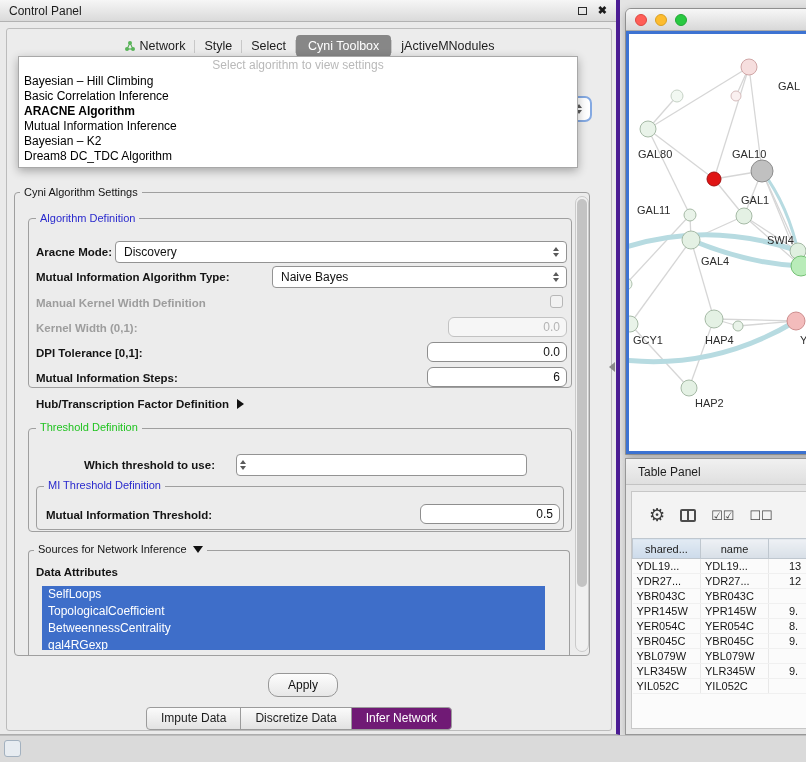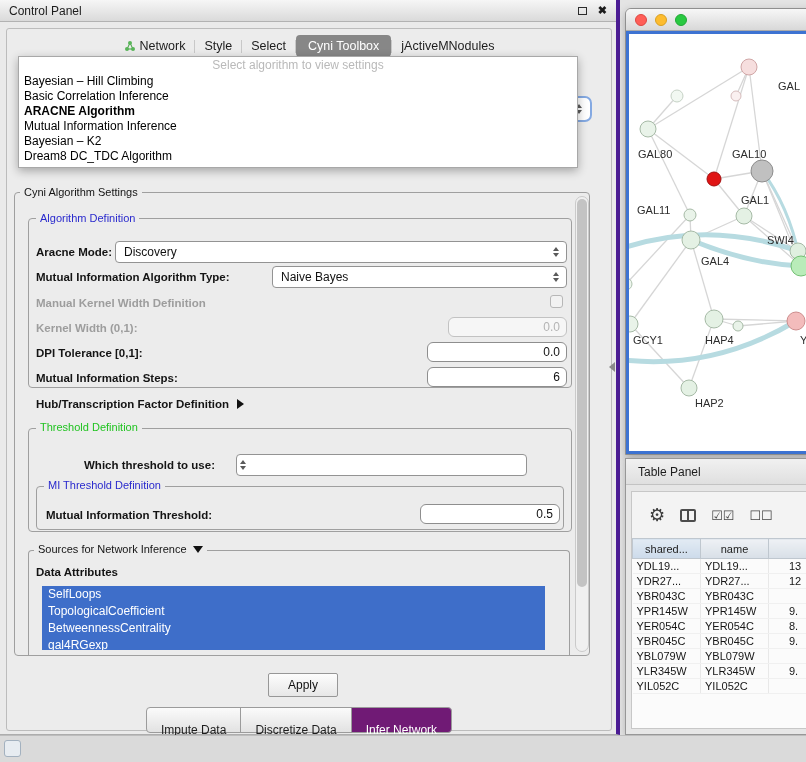--- a/index.html
+++ b/index.html
@@ -63,25 +63,25 @@
   .tri-down-sm { width:0; height:0; border-left:5px solid transparent; border-right:5px solid transparent; border-top:7px solid #111; margin-left:6px; }
 
   .attr-list { position:absolute; left:42px; top:586px; width:503px; height:64px; overflow:hidden; background:#fff; }
   .attr-item { height:17px; line-height:17px; background:#3e6ec9; color:#fff; font-size:12px; padding-left:6px; cursor:pointer; }
 
   .vscroll { position:absolute; left:575px; top:196px; width:14px; height:456px;
         background:#f0f0f0; border:1px solid #cacaca; border-radius:7px; }
   .vthumb { position:absolute; left:1px; top:2px; width:10px; height:388px; background:#c3c3c3; border-radius:5px; cursor:pointer; }
 
   .apply-btn { position:absolute; left:268px; top:673px; width:70px; height:24px;
-        background:linear-gradient(#fdfdfd,#e7e7e7); border:1px solid #979797; border-radius:2px;
+        background:linear-gradient(#fdfdfd,#e7e7e7); border:1px solid #979797; border-radius:10px;
         font-size:12px; color:#111; display:flex; align-items:center; justify-content:center; cursor:pointer; }
 
   .bottom-tabs { position:absolute; left:146px; top:707px; display:flex; }
-  .seg { height:23px; line-height:21px; padding:12px 14px; font-size:12px; color:#1c1c1c;
+  .seg { height:23px; line-height:21px; padding:0 14px; font-size:12px; color:#1c1c1c;
         background:linear-gradient(#fbfbfb,#e2e2e2); border:1px solid #9b9b9b; margin-left:-1px; cursor:pointer; }
   .seg:first-child { border-radius:4px 0 0 4px; margin-left:0; }
   .seg:last-child { border-radius:0 4px 4px 0; }
   .seg.selected { background:#701a75; color:#fff; }
 
   .splitter { position:absolute; left:609px; top:362px; width:0; height:0;
         border-top:5px solid transparent; border-bottom:5px solid transparent; border-right:6px solid #8a8a8a; cursor:pointer; }
 
   
   .net-win { position:absolute; left:625px; top:8px; width:212px; height:447px; background:#dcdcdc;

